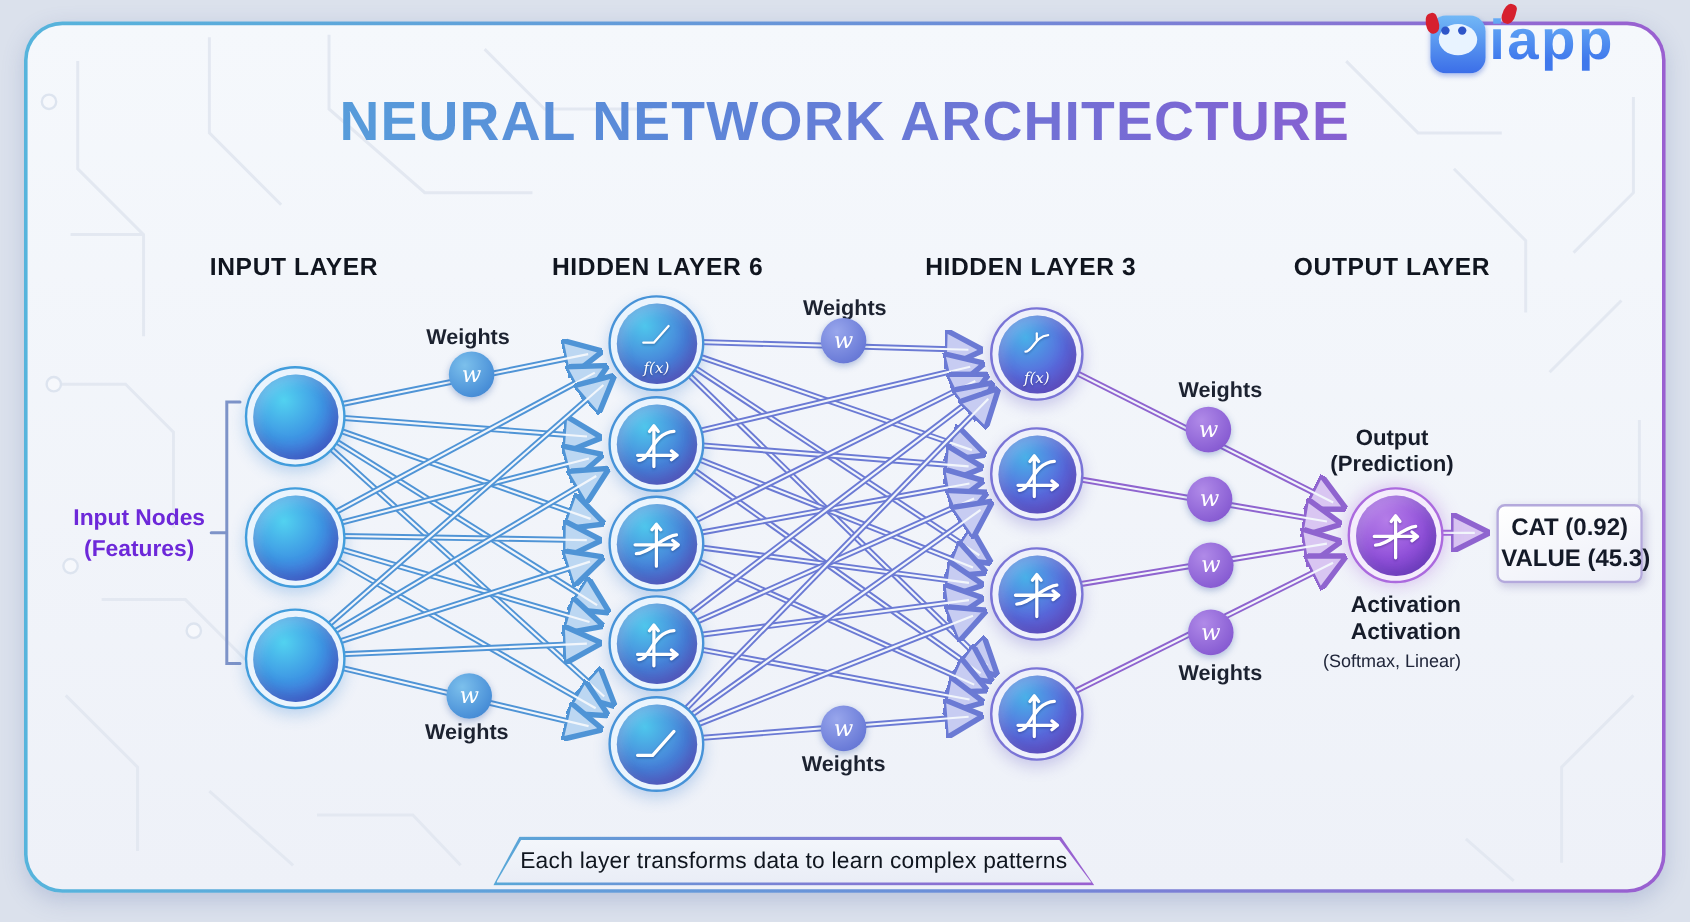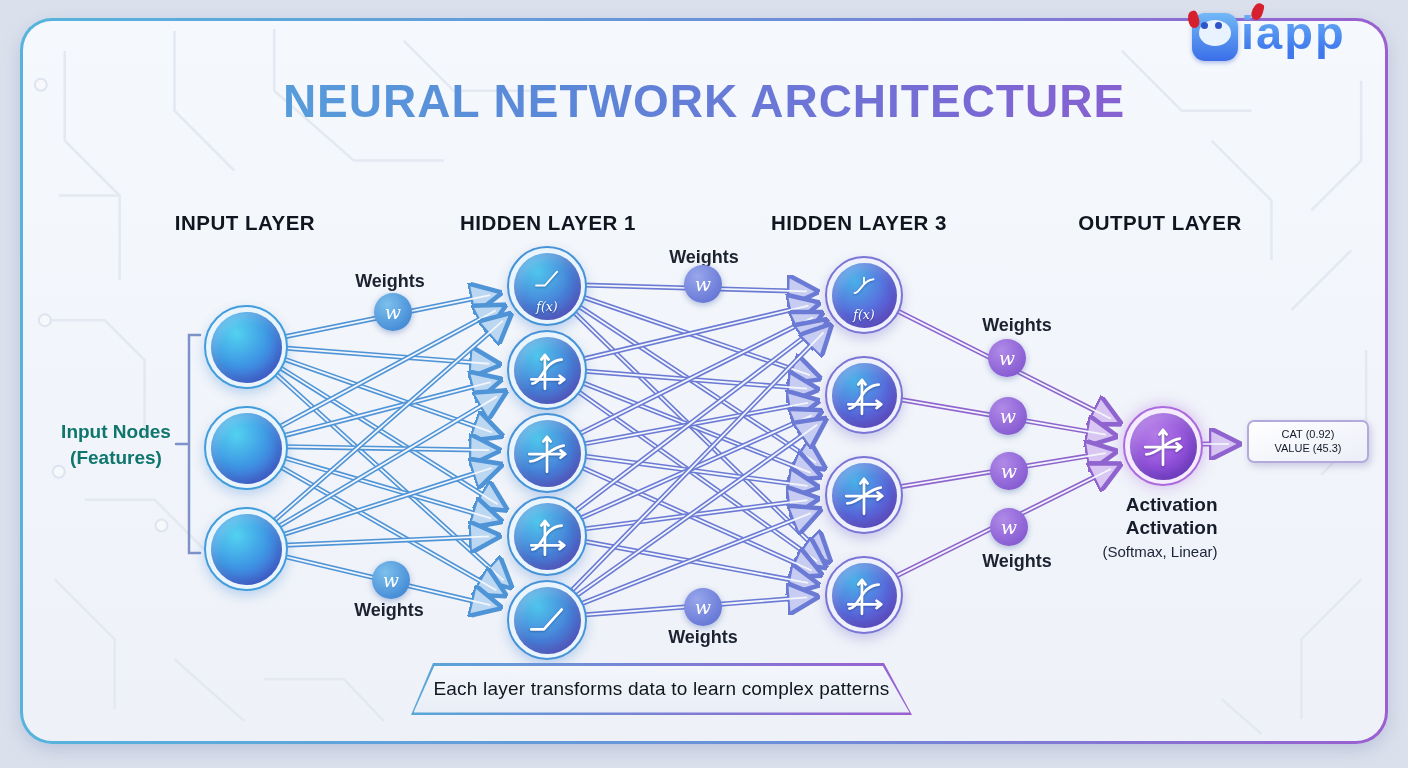--- a/index.html
+++ b/index.html
@@ -96,46 +96,46 @@
     color:#fff;font-family:"DejaVu Serif",serif;font-style:italic;font-size:19px;
     box-shadow:0 2px 6px rgba(40,80,160,.35);
   }
   .wb-blue{background:radial-gradient(circle at 35% 30%,#7cc0ec 0%,#4a90d8 70%,#3e7cc8 100%);}
   .wb-indigo{background:radial-gradient(circle at 35% 30%,#98a6ec 0%,#6b7cd8 70%,#5c6cc8 100%);}
   .wb-purple{background:radial-gradient(circle at 35% 30%,#b08ae8 0%,#8a5fd4 70%,#7a4fc4 100%);}
 
   
   .input-annot{
     position:absolute;left:116px;top:445px;transform:translate(-50%,-50%);
-    text-align:center;font-size:19px;font-weight:700;color:#0f766e;line-height:1.35;white-space:nowrap;
+    text-align:center;font-size:19px;font-weight:700;color:#6d28d9;line-height:1.35;white-space:nowrap;
   }
 
   
   .out-title{
     position:absolute;left:1160px;top:376px;transform:translate(-50%,-50%);
     text-align:center;font-size:18.5px;font-weight:700;color:#161c2a;line-height:1.2;white-space:nowrap;
   }
   .activation{
     position:absolute;left:1160px;top:527px;transform:translate(-50%,-50%);
     text-align:right;color:#161c2a;line-height:1.2;white-space:nowrap;
   }
   .activation .act-bold{font-size:19px;font-weight:700;}
   .activation .act-sub{font-size:15px;font-weight:400;margin-top:3px;color:#20263a;}
   .result-box{
     position:absolute;left:1247px;top:420px;width:114px;
     border:2px solid #b4a9dc;border-radius:7px;
     background:linear-gradient(160deg,#ffffff 0%,#eceef8 100%);
     box-shadow:2px 3px 7px rgba(100,90,160,.28);
-    text-align:center;font-size:11px;font-weight:400;color:#141a28;
+    text-align:center;font-size:20px;font-weight:700;color:#141a28;
     padding:5px 2px;line-height:1.3;white-space:nowrap;
   }
 
   
   .footer{
-    position:absolute;left:411px;top:663px;width:501px;height:52px;
+    position:absolute;left:411px;top:697px;width:501px;height:41px;
     background:linear-gradient(90deg,#58a8d8,#7b80d4,#9a5fd0);
     clip-path:polygon(22px 0,calc(100% - 28px) 0,100% 100%,0 100%);
     filter:drop-shadow(0 3px 5px rgba(90,100,170,.3));
   }
   .footer-inner{
     position:absolute;inset:2.5px;
     background:linear-gradient(180deg,#f3f6fb,#e9edf6);
     clip-path:polygon(21px 0,calc(100% - 27px) 0,100% 100%,0 100%);
     display:flex;align-items:center;justify-content:center;
   }
@@ -190,21 +190,21 @@
         <path d="M1340 560 L1280 620 V700"></path>
         <path d="M1200 680 L1240 715"></path>
       </svg>
     </div>
   </div>
 
   <div class="title">NEURAL NETWORK ARCHITECTURE</div>
 
 
   <div class="layer-label" style="left:245px">INPUT LAYER</div>
-  <div class="layer-label" style="left:548px">HIDDEN LAYER 1</div>
+  <div class="layer-label" style="left:548px">HIDDEN LAYER 6</div>
   <div class="layer-label" style="left:859px">HIDDEN LAYER 3</div>
   <div class="layer-label" style="left:1160px">OUTPUT LAYER</div>
 
   <svg id="wires">
     <defs>
       <marker id="mA" viewBox="0 0 10 10" refX="8" refY="5" markerWidth="6.5" markerHeight="6.5" orient="auto">
         <path d="M0 0 L10 5 L0 10 z" fill="#bcd7f2" stroke="#4f94d6" stroke-width="1.4"></path>
       </marker>
       <marker id="mB" viewBox="0 0 10 10" refX="8" refY="5" markerWidth="6.5" markerHeight="6.5" orient="auto">
         <path d="M0 0 L10 5 L0 10 z" fill="#c7ccf2" stroke="#6b7ad4" stroke-width="1.4"></path>
@@ -396,20 +396,24 @@
   <div class="wbadge wb-purple" style="left:1007px;top:358px">w</div>
   <div class="wbadge wb-purple" style="left:1008px;top:416px">w</div>
   <div class="wbadge wb-purple" style="left:1009px;top:471px">w</div>
   <div class="wbadge wb-purple" style="left:1009px;top:527px">w</div>
 
   <div class="input-annot">
     <div>Input Nodes</div>
     <div>(Features)</div>
   </div>
 
+  <div class="out-title">
+    <div>Output</div>
+    <div>(Prediction)</div>
+  </div>
   <div class="activation">
     <div class="act-bold">Activation</div>
     <div class="act-bold">Activation</div>
     <div class="act-sub">(Softmax, Linear)</div>
   </div>
   <div class="result-box">
     <div>CAT (0.92)</div>
     <div>VALUE (45.3)</div>
   </div>
 

